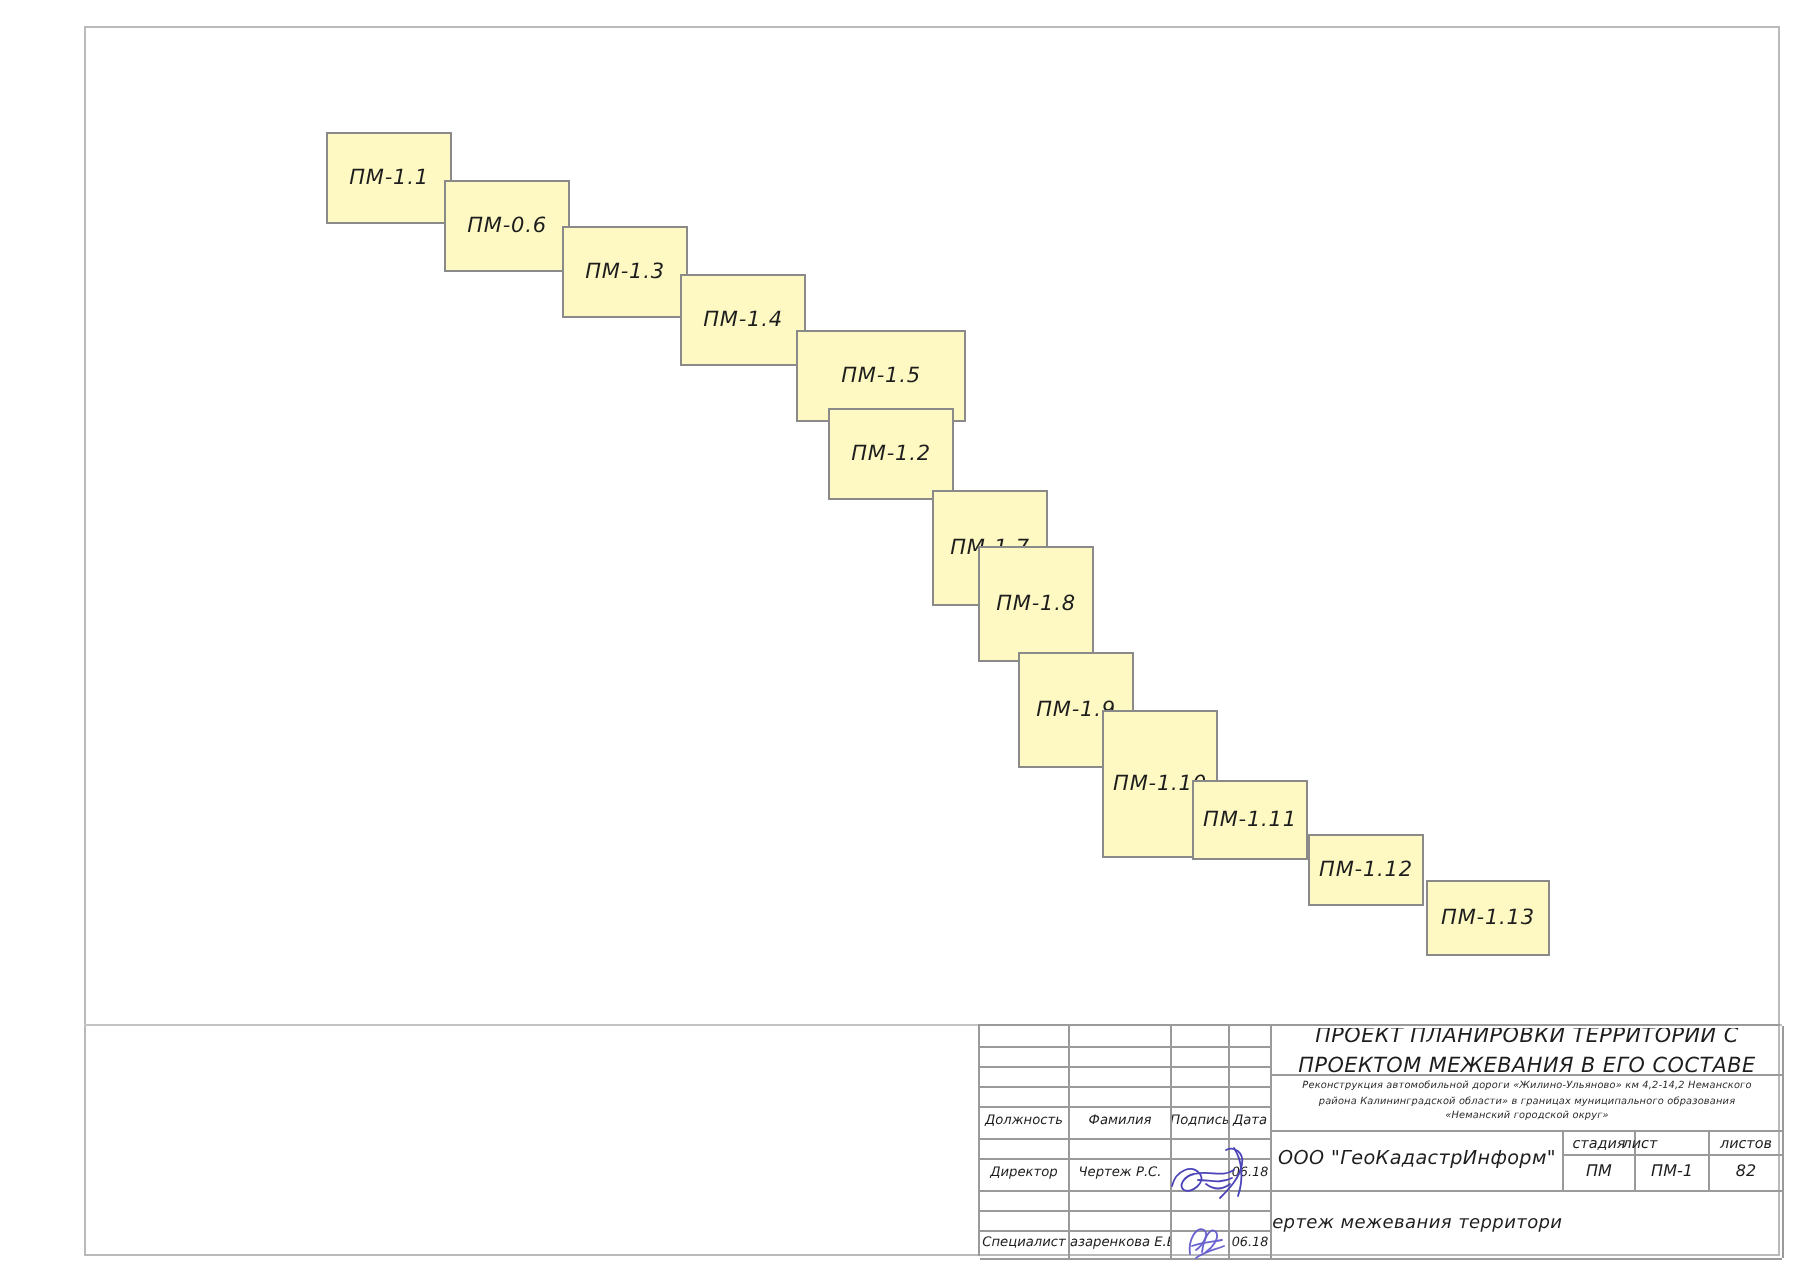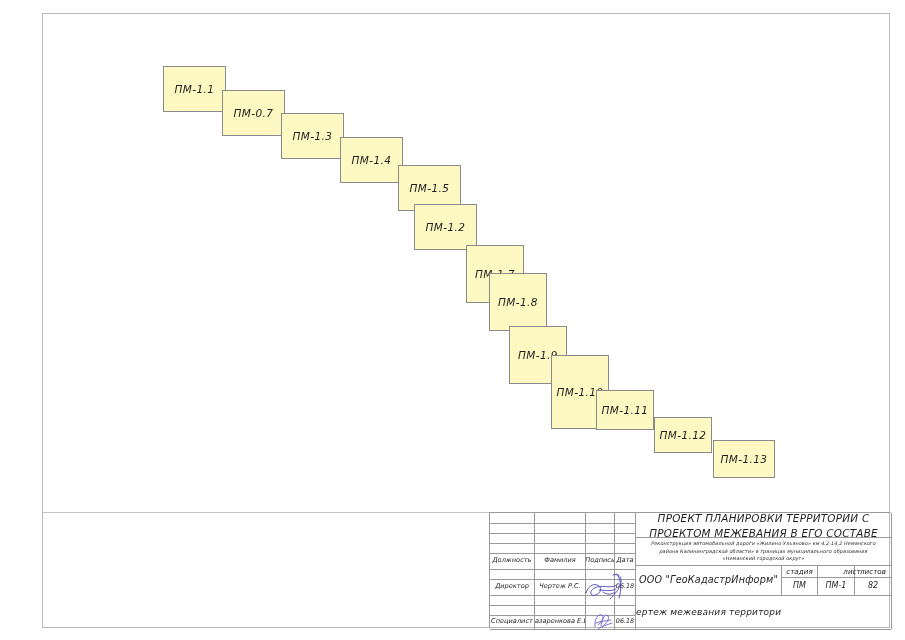--- a/index.html
+++ b/index.html
@@ -145,32 +145,32 @@
   <div class="frame-border"></div>
   <div class="frame-divider"></div>
 
   <div id="diagram">
 
     <div class="pm-box" style="left:163px;top:66px;width:63px;height:46px;">
       <span class="pm-label">ПМ-1.1</span>
     </div>
 
     <div class="pm-box" style="left:222px;top:90px;width:63px;height:46px;">
-      <span class="pm-label">ПМ-0.7</span>
+      <span class="pm-label">ПМ-0.6</span>
     </div>
 
     <div class="pm-box" style="left:281px;top:113px;width:63px;height:46px;">
       <span class="pm-label">ПМ-1.3</span>
     </div>
 
     <div class="pm-box" style="left:340px;top:137px;width:63px;height:46px;">
       <span class="pm-label">ПМ-1.4</span>
     </div>
 
-    <div class="pm-box" style="left:398px;top:165px;width:63px;height:46px;">
+    <div class="pm-box" style="left:398px;top:165px;width:85px;height:46px;">
       <span class="pm-label">ПМ-1.5</span>
     </div>
 
     <div class="pm-box" style="left:414px;top:204px;width:63px;height:46px;">
       <span class="pm-label">ПМ-1.2</span>
     </div>
 
     <div class="pm-box" style="left:466px;top:245px;width:58px;height:58px;">
       <span class="pm-label">ПМ-1.7</span>
     </div>
@@ -297,21 +297,21 @@
       </div>
     </div>
 
     <div class="tb-cell center" style="left:146px;top:53px;width:145px;height:29px;">
       <span class="tb-txt tb-company">ООО "ГеоКадастрИнформ"</span>
     </div>
 
     <div class="tb-cell center" style="left:292px;top:53px;width:35px;height:11px;">
       <span class="tb-txt tb-colhead">стадия</span>
     </div>
-    <div class="tb-cell center" style="left:344px;top:53px;width:36px;height:11px;">
+    <div class="tb-cell center" style="left:312px;top:53px;width:36px;height:11px;">
       <span class="tb-txt tb-colhead">лист</span>
     </div>
     <div class="tb-cell center" style="left:365px;top:53px;width:36px;height:11px;">
       <span class="tb-txt tb-colhead">листов</span>
     </div>
 
     <div class="tb-cell center" style="left:292px;top:65px;width:35px;height:17px;">
       <span class="tb-txt tb-colval">ПМ</span>
     </div>
     <div class="tb-cell center" style="left:328px;top:65px;width:36px;height:17px;">

